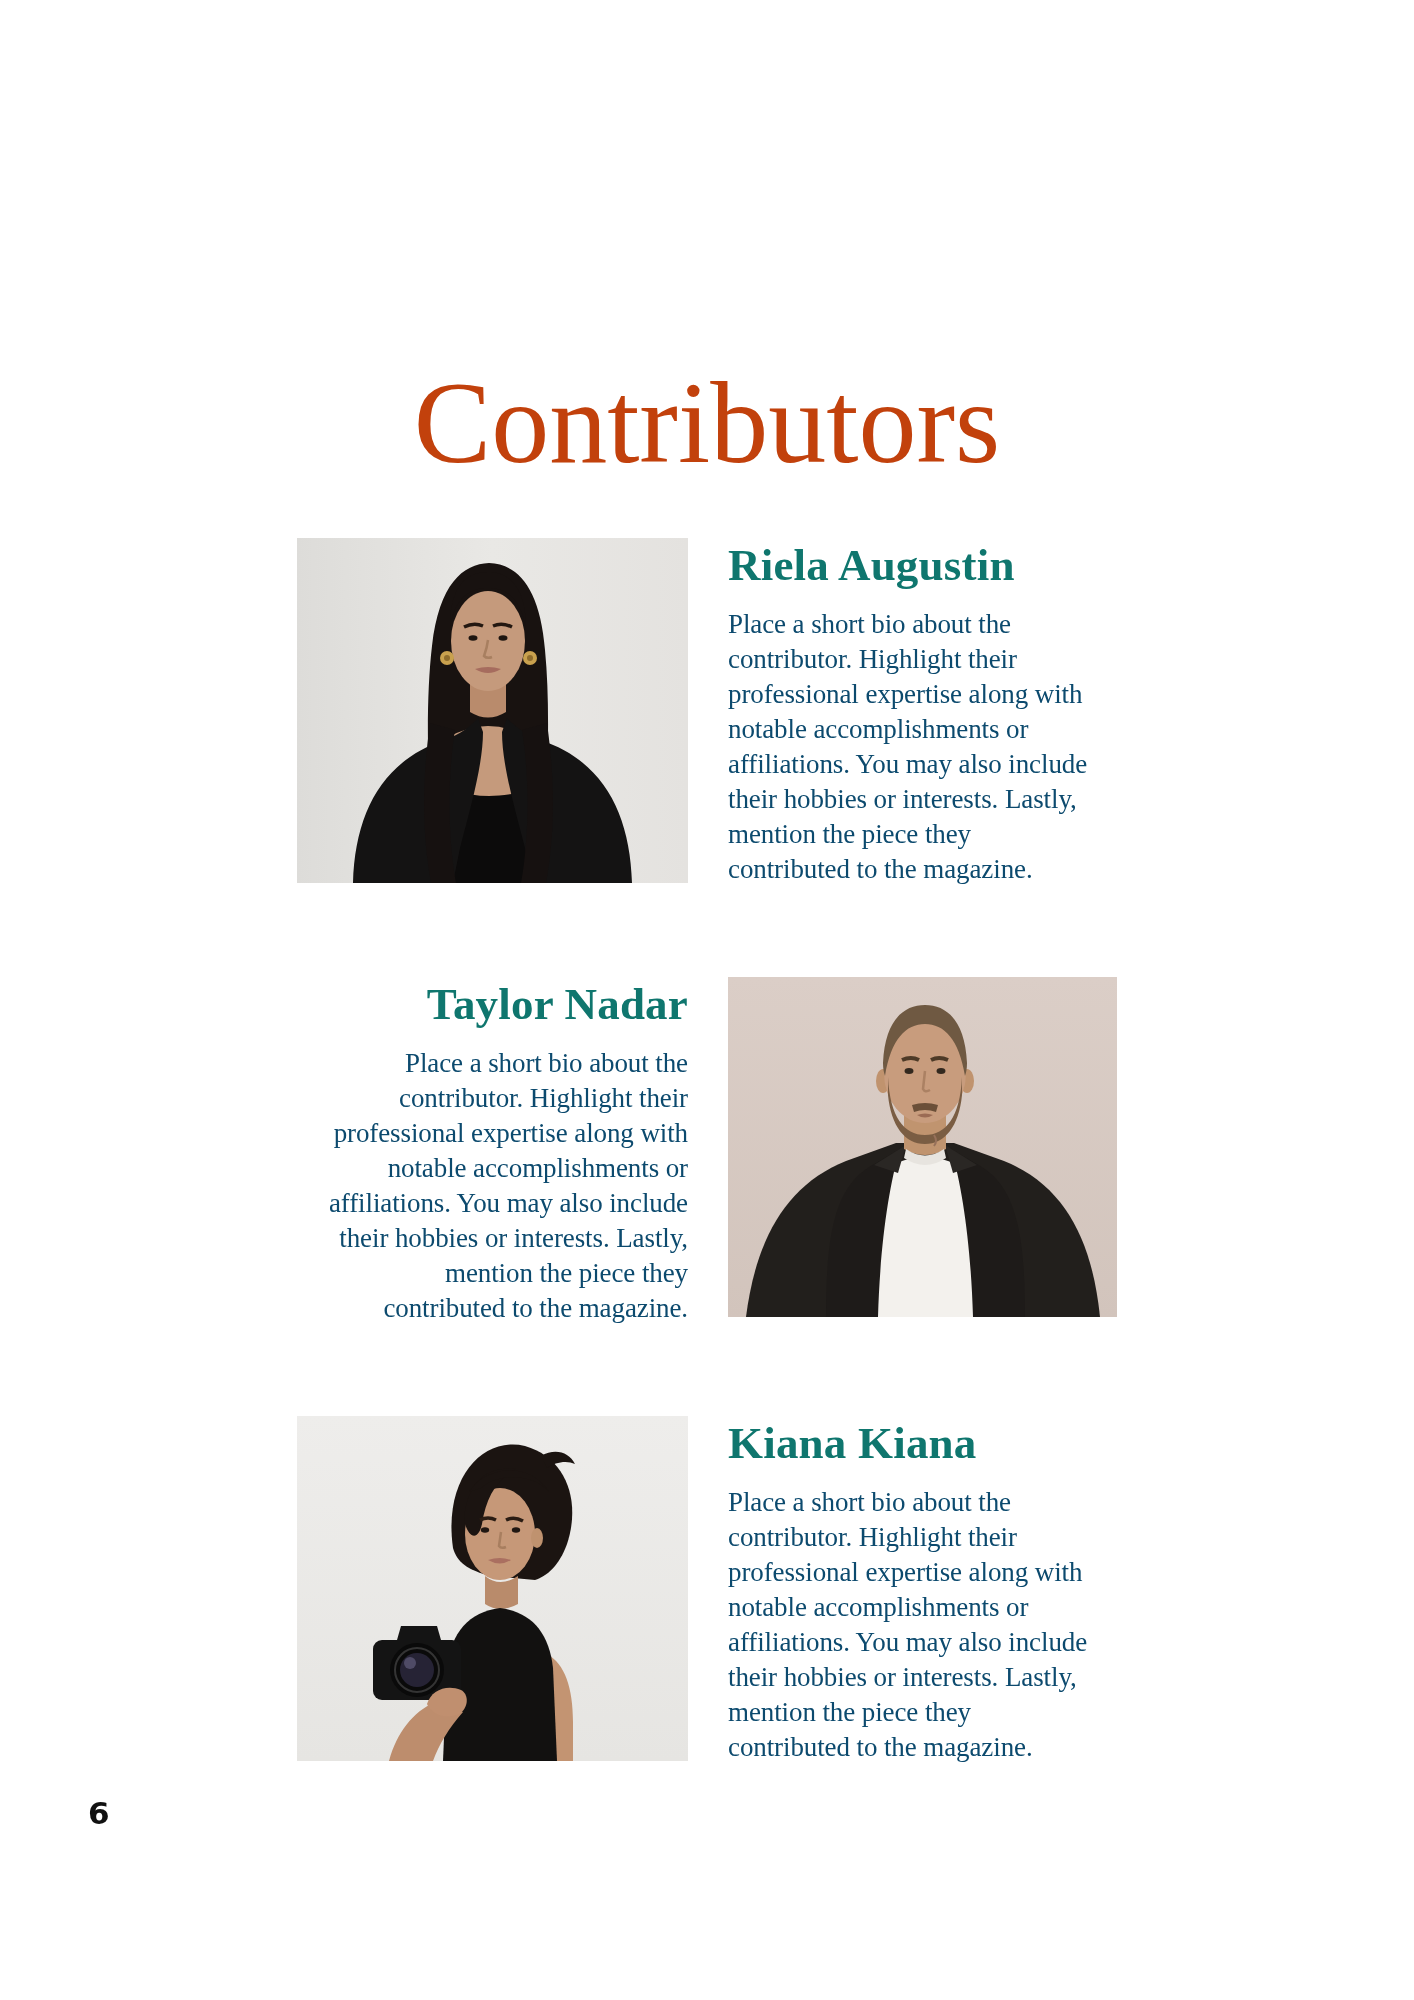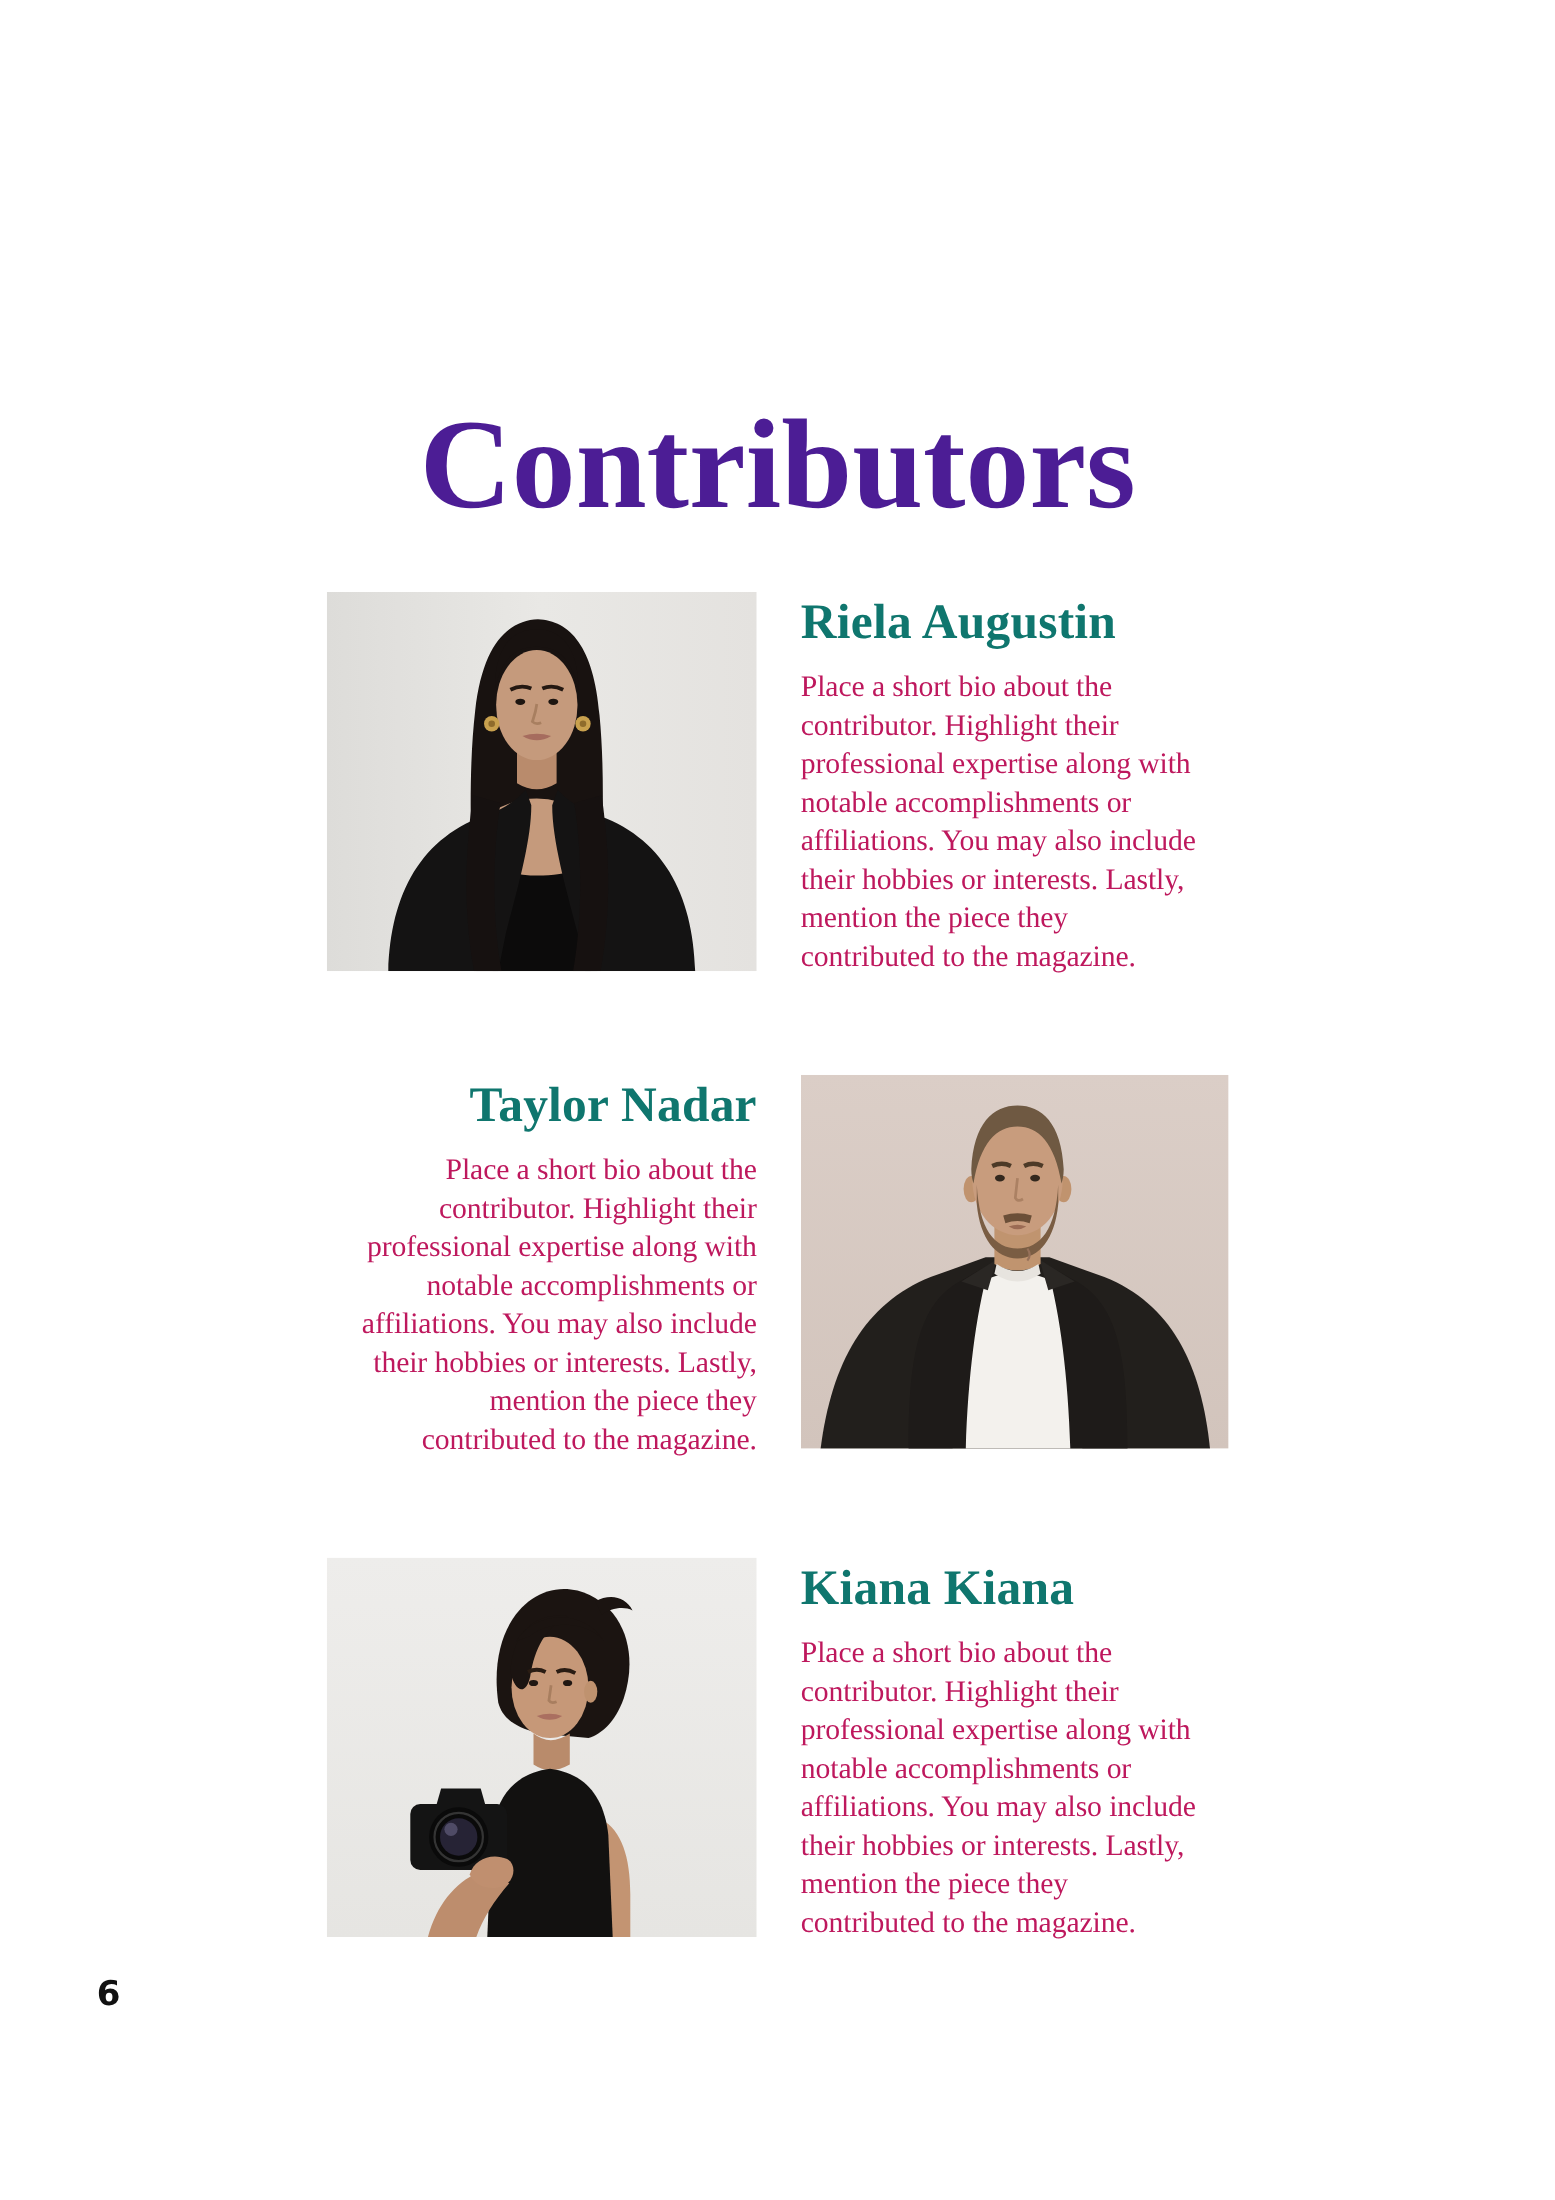--- a/index.html
+++ b/index.html
@@ -2,34 +2,34 @@
 <html><head>
 <meta charset="utf-8">
 <style>
   html,body { margin:0; padding:0; background:#ffffff; }
   .page {
     position:relative; width:1414px; height:2000px; background:#ffffff;
     font-family:"Liberation Serif", serif; color:#1c1b19; overflow:hidden;
   }
   .title {
     position:absolute; top:287px; left:0; width:100%;
-    text-align:center; font-size:116px; line-height:1; font-weight:700;
-    color:#4c1d95; letter-spacing:0;
+    text-align:center; font-size:116px; line-height:1; font-weight:400;
+    color:#c2410c; letter-spacing:0;
   }
   .photo {
     position:absolute; overflow:hidden;
   }
   .photo svg { display:block; width:100%; height:100%; }
   .text-block { position:absolute; }
   .name {
     font-size:45px; line-height:50px; font-weight:700;
     margin:0 0 17px 0; color:#0f766e; letter-spacing:0.2px;
   }
   .bio {
-    font-size:27px; line-height:35px; margin:0; color:#be185d;
+    font-size:27px; line-height:35px; margin:0; color:#0c4a6e;
     white-space:pre-line; letter-spacing:-0.1px;
   }
   .align-right { text-align:right; }
   .page-number {
     position:absolute; left:88px; top:1798px;
     font-family:"DejaVu Sans", sans-serif; font-size:31px; font-weight:600;
     color:#111111; line-height:1;
   }
 </style>
 </head>

